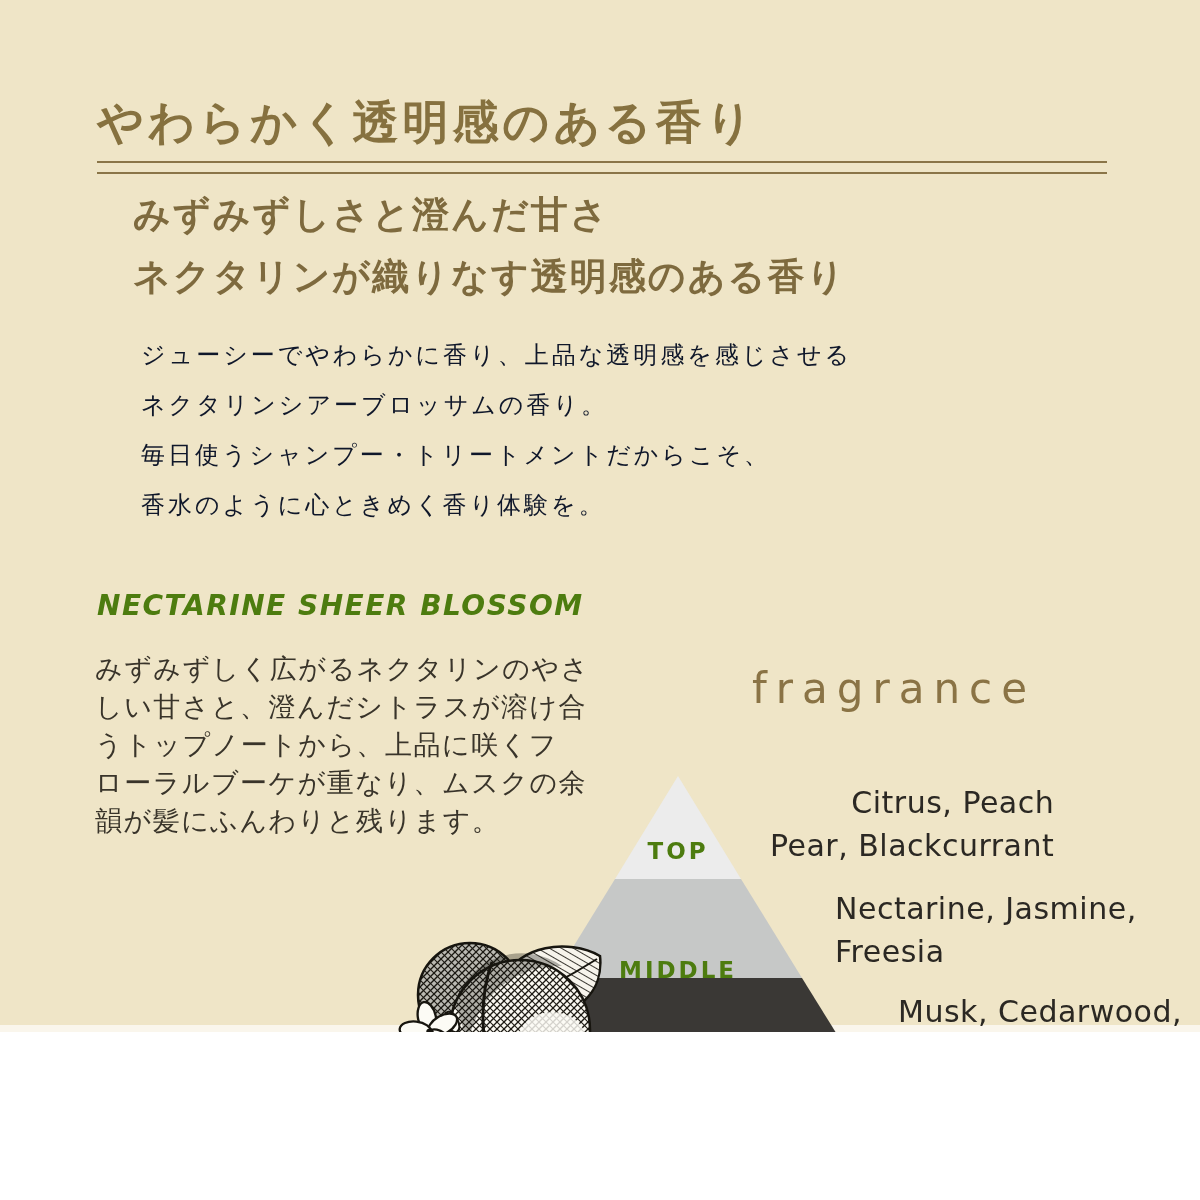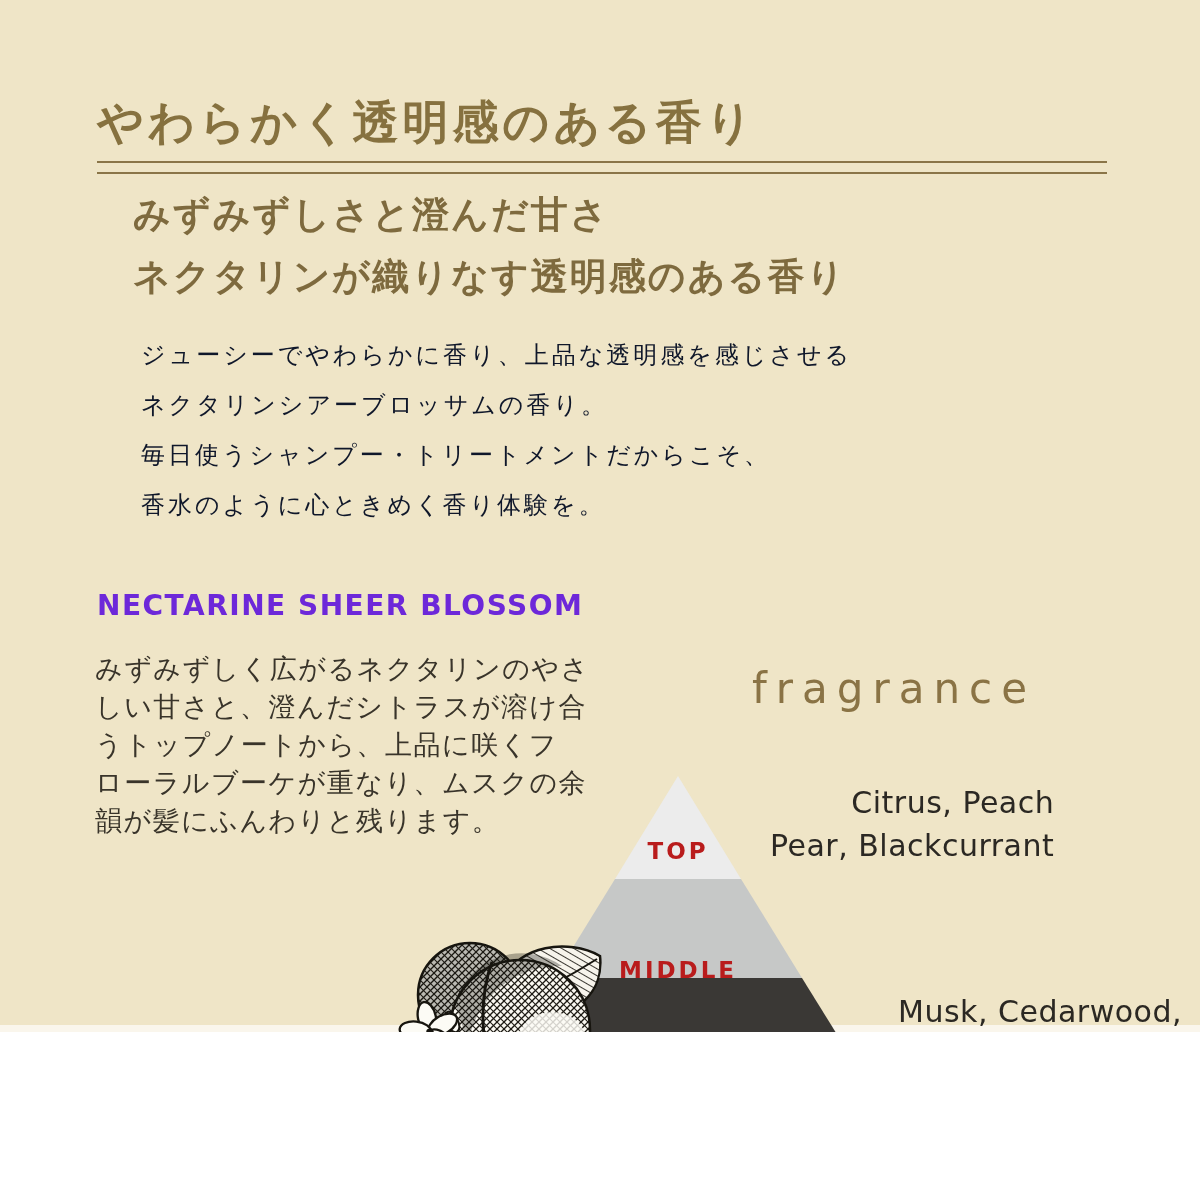--- a/index.html
+++ b/index.html
@@ -23,38 +23,39 @@
     color:#7e6a3e; white-space:pre-line;margin-left:36px;
   }
   .desc {
     position:absolute; left:97px; top:330px;
     font-size:24px; letter-spacing:3px; line-height:50px;
     color:#0f172a; white-space:pre-line;margin-left:44px;
   }
   .latin-name {
     position:absolute; left:97px; top:589px;
     font-size:28px; font-weight:600; letter-spacing:1.5px;
-    color:#6d28d9;
+    color:#4d7c0f;
+    font-style:italic;
   }
   .note-desc {
     position:absolute; left:95px; top:650px; width:580px;
     font-size:27px; letter-spacing:1.5px; line-height:38px;
     color:#39342a; white-space:pre-line;
   }
   .fragrance-word {
     position:absolute; left:716px; top:664px;
     font-size:42px; font-weight:500; letter-spacing:9px;
     color:#8a7345;
     margin-left:36px;
   }
   .pyramid-svg { position:absolute; left:0; top:0; z-index:1; }
   .pyr-label {
     position:absolute; z-index:2; width:200px; text-align:center;
     font-size:23px; font-weight:700; letter-spacing:3px;
-    color:#b91c1c;
+    color:#4d7c0f;
   }
   .lbl-top    { left:578px; top:838px; }
   .lbl-middle { left:578px; top:917px;margin-top:40px; }
   .lbl-last   { left:578px; top:1031px; color:#ffffff;text-align:center; }
   .note {
     position:absolute; z-index:2;
     font-size:30px; line-height:43px; letter-spacing:0.5px;
     color:#2b2823; white-space:pre-line;
   }
   .note-top    { left:770px; top:781px;text-align:right; }
@@ -147,17 +148,19 @@
       <use href="#flw" transform="translate(426,1086) rotate(28)"></use>
     </g>
   </svg>
 
   <div class="pyr-label lbl-top">TOP</div>
   <div class="pyr-label lbl-middle">MIDDLE</div>
   <div class="pyr-label lbl-last">LAST</div>
 
   <div class="note note-top">Citrus, Peach
 Pear, Blackcurrant</div>
+  <div class="note note-middle">Nectarine, Jasmine,
+Freesia</div>
   <div class="note note-last">Musk, Cedarwood,
 Amber</div>
 
   <div class="bottom-fade"></div>
 </div>
 
 </body></html>

